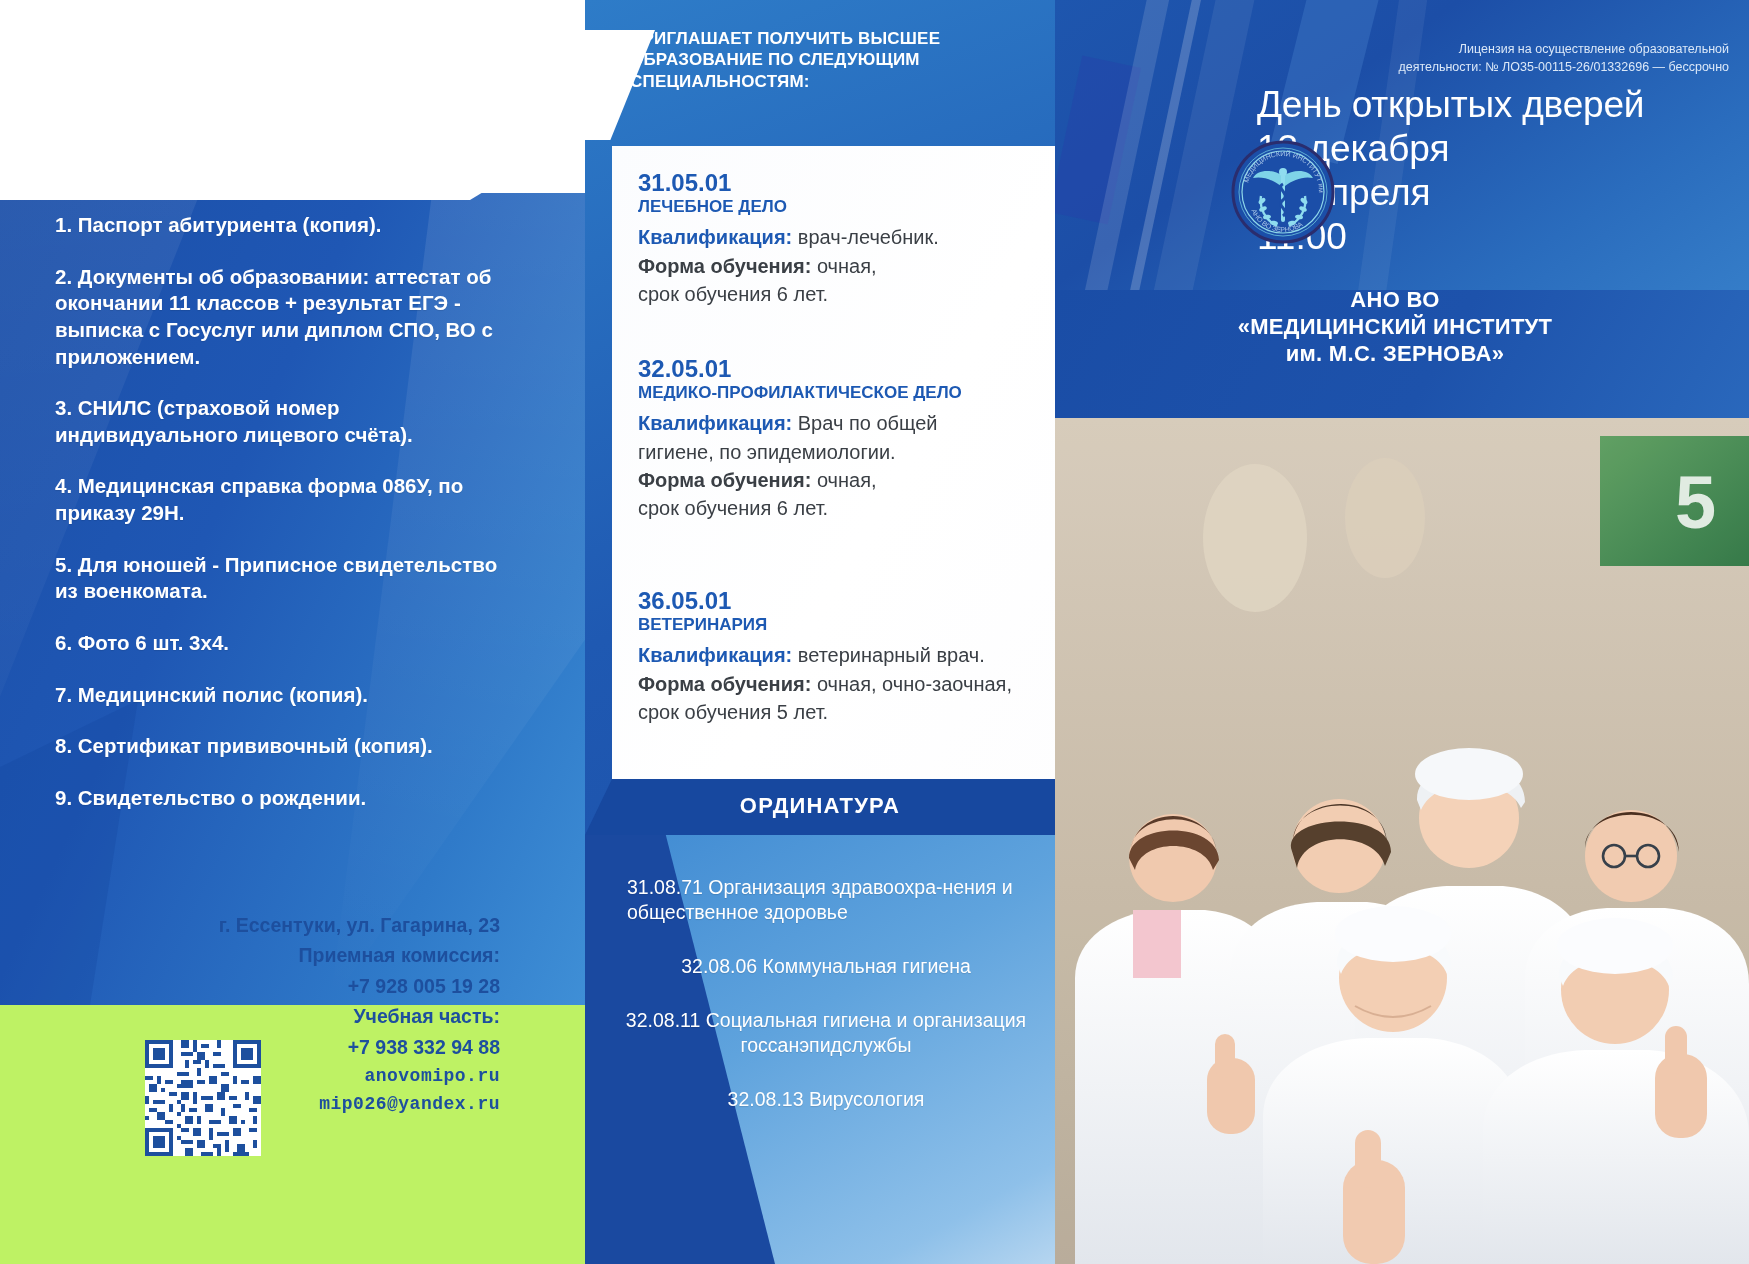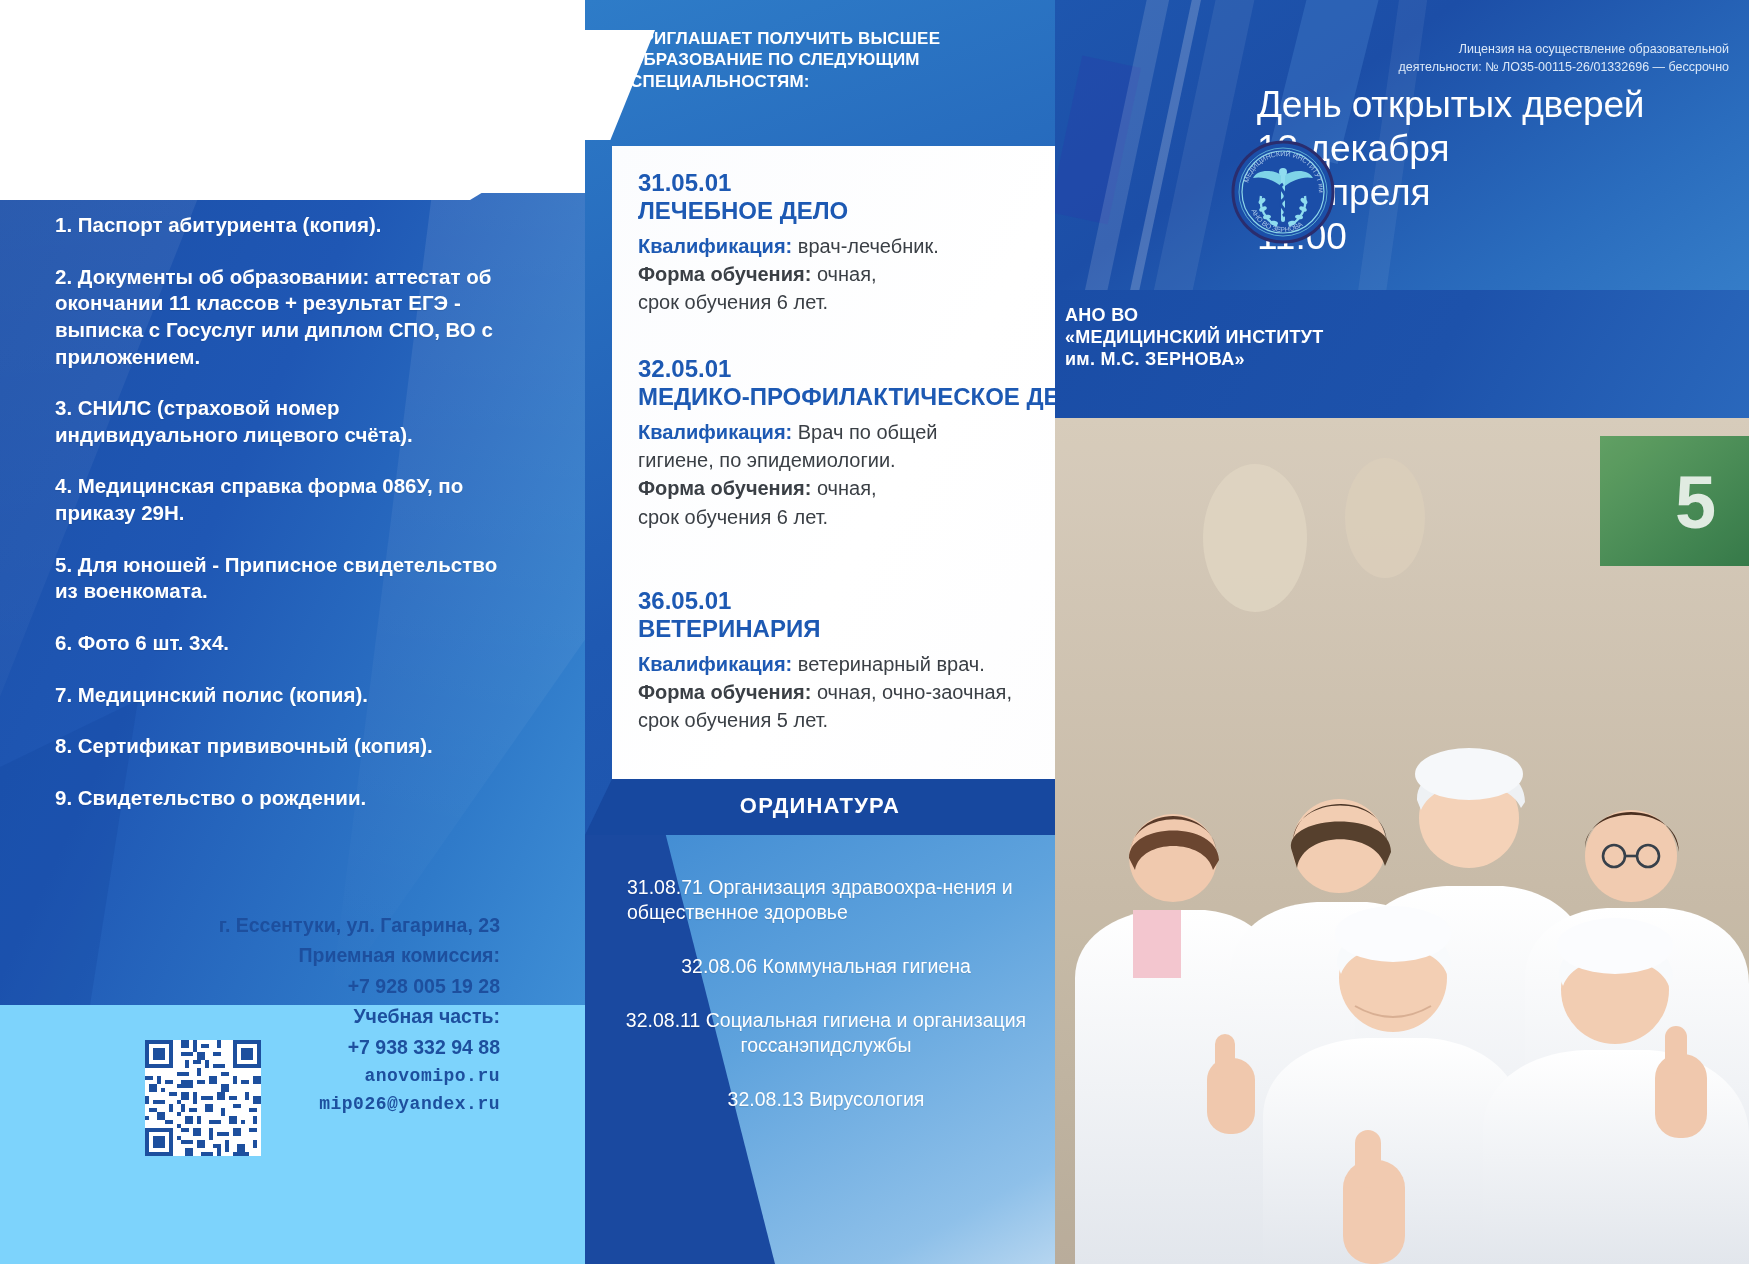--- a/index.html
+++ b/index.html
@@ -61,21 +61,21 @@
   }
   .doc-item {
     font-size:20.5px; font-weight:bold; line-height:1.30;
     margin-bottom:25px; text-shadow:0 1px 1px rgba(0,0,0,0.10);
   }
   .doc-item:last-child { margin-bottom:0; }
 
   
   .contact-zone {
     position:absolute; left:0; top:1005px; width:585px; height:259px;
-    background:#7dd3fc; z-index:4;
+    background:#bef264; z-index:4;
   }
   .contact-lines {
     position:absolute; right:85px; top:-95px; width:390px;
     text-align:right; color:#1d4f9e; font-size:19.5px; font-weight:bold;
     line-height:1.56;
   }
   .contact-lines .mono { font-family:"Liberation Mono", monospace; font-size:18px; letter-spacing:0.5px;}
   .qr { position:absolute; left:145px; top:35px; width:116px; height:116px; }
 
   
@@ -94,21 +94,21 @@
     padding-left:85px;
     color:#ffffff; font-size:17px; font-weight:bold; line-height:1.25;
     letter-spacing:0.2px;
   }
   .mid-card {
     position:absolute; left:27px; top:146px; width:500px; height:633px;
     background:linear-gradient(120deg,#fbfcfe 0%,#ffffff 55%,#fdfdfe 100%);
   }
   .spec { position:absolute; left:26px; width:460px; }
   .spec-code { font-size:24px; font-weight:bold; color:#1d59b3; line-height:1.22; }
-  .spec-name { font-size:24px; font-weight:bold; color:#1d59b3; line-height:1.18; }
+  .spec-name { font-size:17px; font-weight:bold; color:#1d59b3; line-height:1.18; }
   .spec-row { font-size:20px; color:#3a3f45; line-height:1.42; margin-top:6px; }
   .spec-row b { color:#1d59b3; font-weight:bold; }
   .spec-row2 { font-size:20px; color:#3a3f45; line-height:1.42; }
 
   .ord-band {
     position:absolute; left:0; top:779px; width:470px; height:56px;
     background:#17489f;
     clip-path:polygon(27px 0, 470px 0, 470px 100%, 0 100%);
   }
   .ord-title {
@@ -163,22 +163,22 @@
   .open-day .line1 { font-size:37px; letter-spacing:-0.2px; }
   .open-day .line2 { font-size:37px; margin-top:2px; }
   .open-day .line3 { font-size:37px; margin-top:2px; }
   .open-day .line4 { font-size:37px; margin-top:2px; }
   .logo-wrap { position:absolute; left:176px; top:140px; width:104px; height:104px; }
   .name-band {
     position:absolute; left:0; top:290px; width:694px; height:130px;
     background:linear-gradient(120deg,#1a4da6 0%,#1d52ab 55%,#2a68bc 100%);
   }
   .inst-name {
-    position:absolute; right:24px; top:304px; width:660px; text-align:left;
-    color:#ffffff; font-size:18px; font-weight:bold; line-height:1.23;
+    position:absolute; right:24px; top:286px; width:660px; text-align:center;
+    color:#ffffff; font-size:22px; font-weight:bold; line-height:1.23;
     letter-spacing:0.3px;
   }
   .photo {
     position:absolute; left:0; top:418px; width:694px; height:846px;
     overflow:hidden;
   }
 </style>
 </head>
 <body>
 

